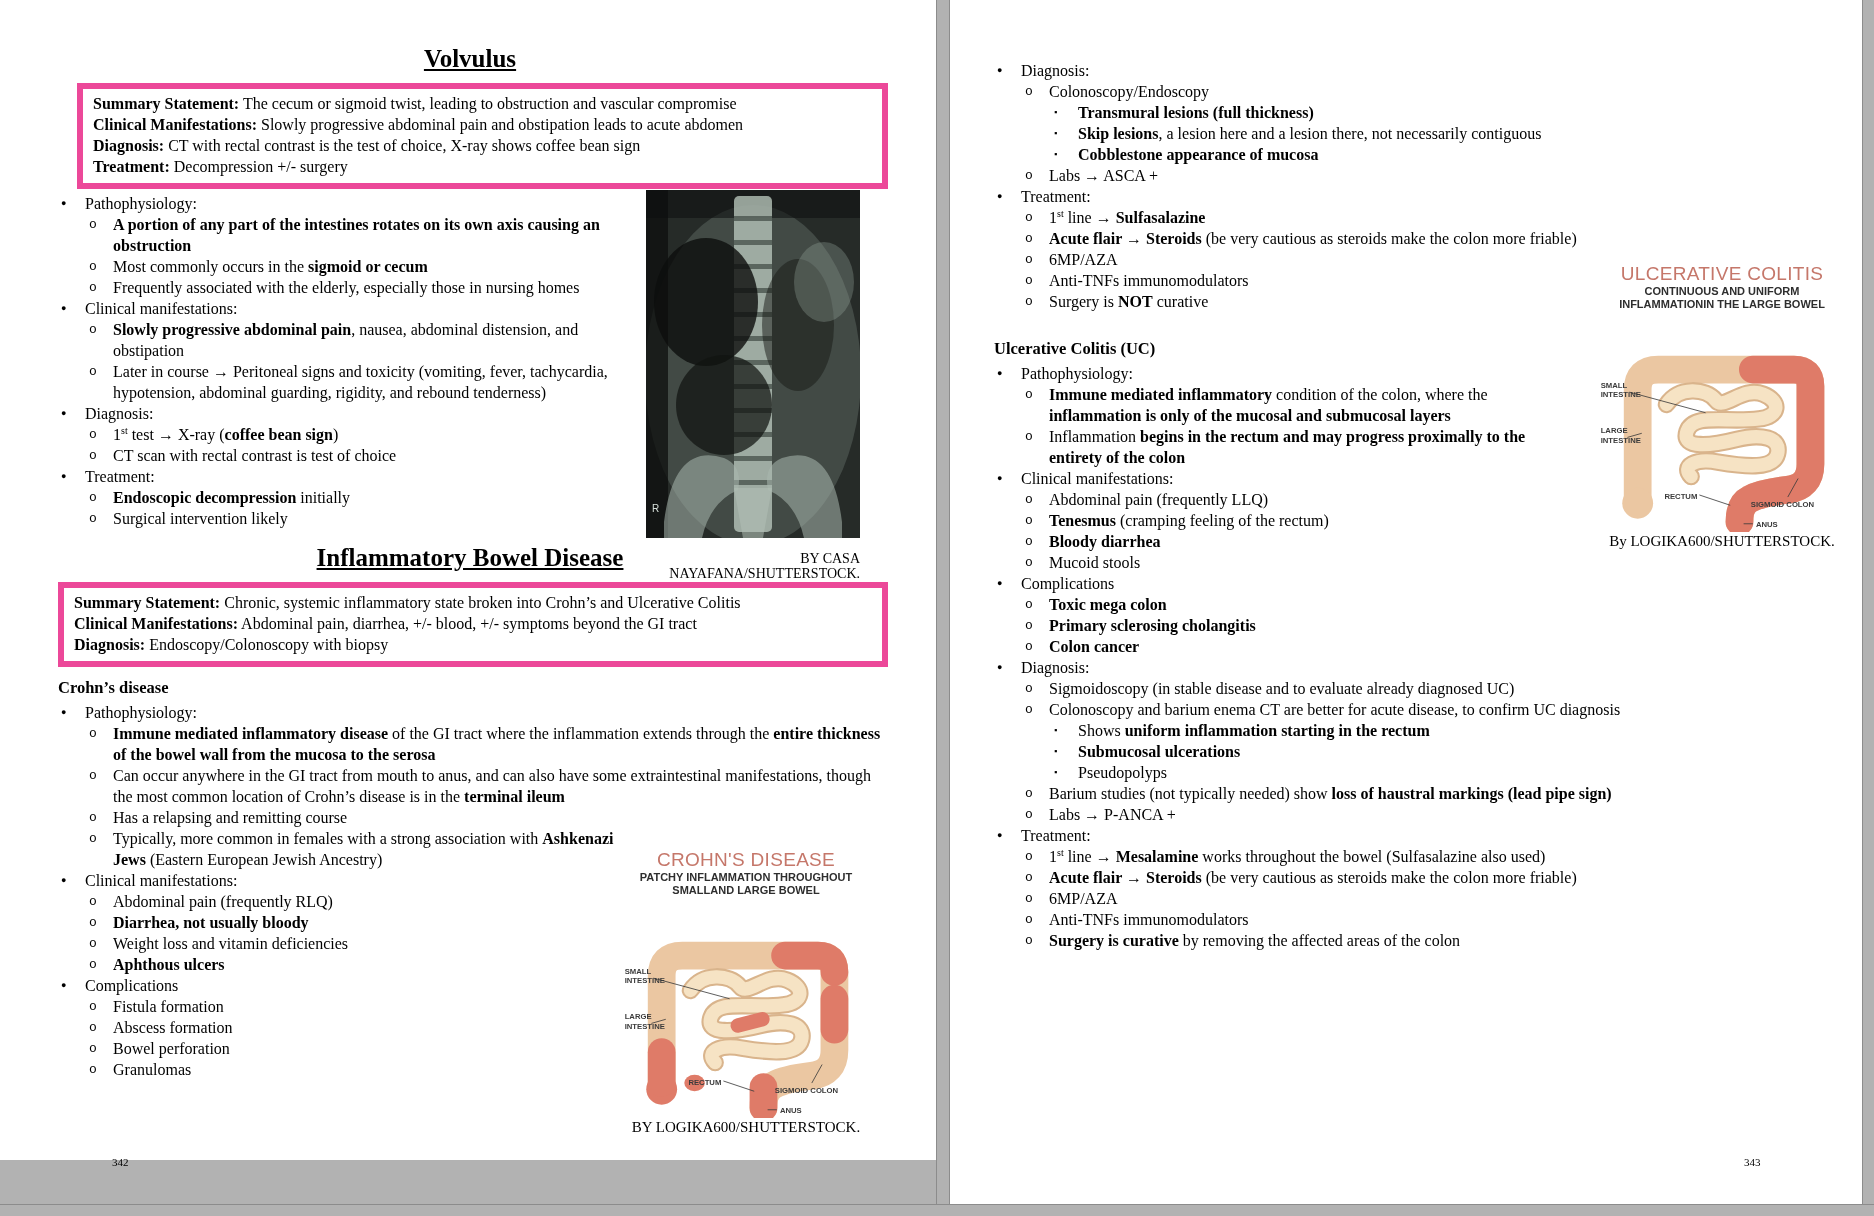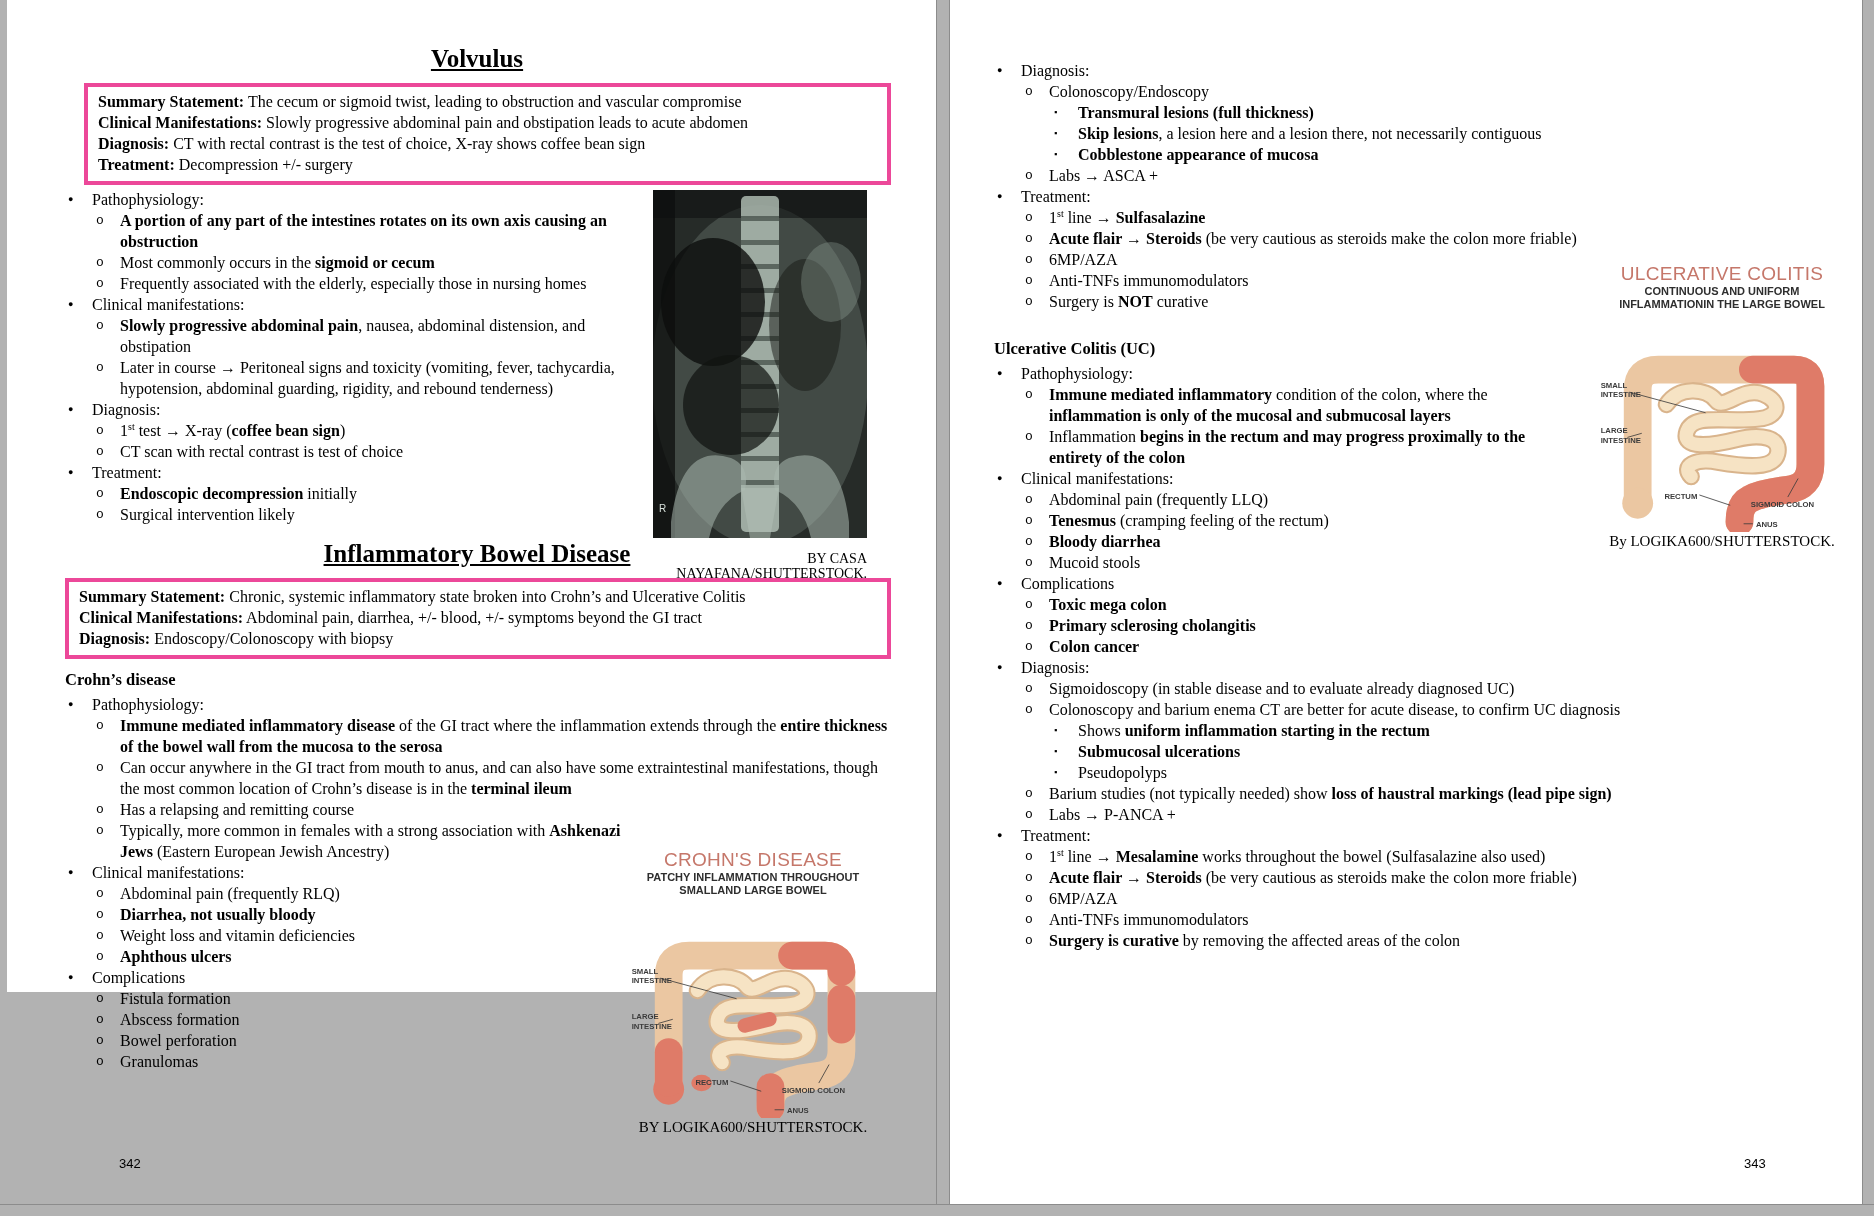--- a/index.html
+++ b/index.html
@@ -9,55 +9,55 @@
     --small-bowel:#f6e3c4;
     --small-bowel-edge:#d9b48c;
     --gap:#b2b2b2;
     --gap-line:#8c8c8c;
   }
   html,body{margin:0;padding:0;background:var(--gap);}
   body{width:1874px;height:1216px;overflow:hidden;}
   .spread{position:relative;width:1874px;height:1216px;background:var(--gap);
           font-family:"Liberation Serif",serif;color:#000;}
   .page{position:absolute;top:0;background:#fff;box-sizing:border-box;}
-  .page-left{left:7px;width:936px;height:992px;padding:44px 54px 0 58px;}
+  .page-left{left:0;width:936px;height:1160px;padding:44px 54px 0 58px;}
   .page-right{left:948px;width:914px;height:1204px;padding:56px 58px 0 46px;}
   .divider{position:absolute;left:936px;top:0;width:12px;height:1204px;background:var(--gap);
            border-left:1px solid var(--gap-line);border-right:1px solid var(--gap-line);}
   .bottom-strip{position:absolute;left:0;top:1204px;width:1874px;height:12px;background:var(--gap);
            border-top:1px solid var(--gap-line);}
   .right-strip{position:absolute;left:1862px;top:0;width:12px;height:1204px;background:var(--gap);
            border-left:1px solid var(--gap-line);}
 
   
   .doc-title{font-size:25px;font-weight:bold;text-align:center;text-decoration:underline;
              line-height:30px;margin:0 0 9px 0;}
   [data-name="section-title-ibd"]{margin-top:14px;}
-  .summary-box{border:4px solid #ec4899;padding:4px 10px 6px 10px;font-size:16px;line-height:21px;}
+  .summary-box{border:6px solid #ec4899;padding:4px 10px 6px 10px;font-size:16px;line-height:21px;}
   [data-name="summary-box-volvulus"]{margin-left:19px;width:779px;}
   [data-name="summary-box-ibd"]{width:798px;margin-top:2px;}
   .box-row b{font-weight:bold;}
   .sub-heading{font-size:16.5px;font-weight:bold;line-height:21px;}
   [data-name="subsection-heading-crohns"]{margin-top:10px;}
   [data-name="subsection-heading-uc"]{margin-top:26px;}
   .list{font-size:16px;line-height:21px;margin-top:4px;}
   .list + .list{margin-top:0;}
   [data-name="bullet-list-volvulus"]{width:582px;}
   [data-name="bullet-list-crohns-side"]{width:556px;}
   [data-name="bullet-list-uc-side"]{width:548px;}
   .li{display:flex;align-items:flex-start;}
   .marker{flex:0 0 24px;}
   .m1{font-size:9px;line-height:21px;padding-left:3px;}
   .m2{font-family:"Liberation Mono",monospace;font-size:13px;line-height:21px;padding-left:1px;}
   .m3{font-size:9px;line-height:21px;padding-left:4px;}
   .l2{margin-left:30px;}
   .l3{margin-left:56px;}
   .li-text{flex:1 1 auto;}
   .li-text sup{font-size:10px;line-height:0;}
-  .page-number{position:absolute;top:1156px;font-family:Liberation Sans, sans-serif;font-size:13px;}
+  .page-number{position:absolute;top:1156px;font-family:Liberation Serif, serif;font-size:11px;}
   .pn-left{left:112px;}
   .pn-right{left:796px;}
 
   
   .figure{position:absolute;}
   .fig-xray{left:646px;top:190px;width:214px;}
   .xray-svg{display:block;width:214px;height:348px;}
   .xray-caption{margin-top:13px;text-align:right;font-size:14px;line-height:15px;}
   .fig-illustration{text-align:center;}
   .fig-crohns{left:612px;top:848px;width:268px;}

